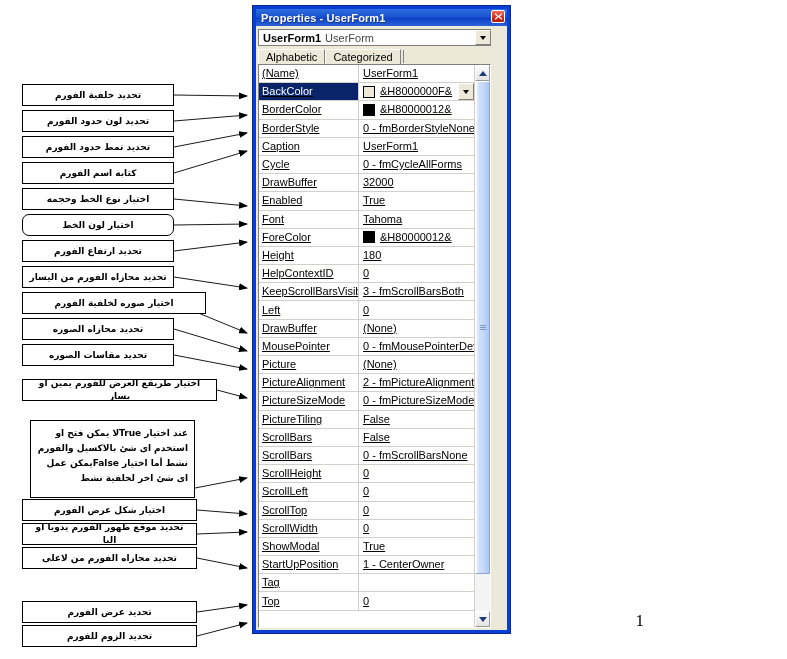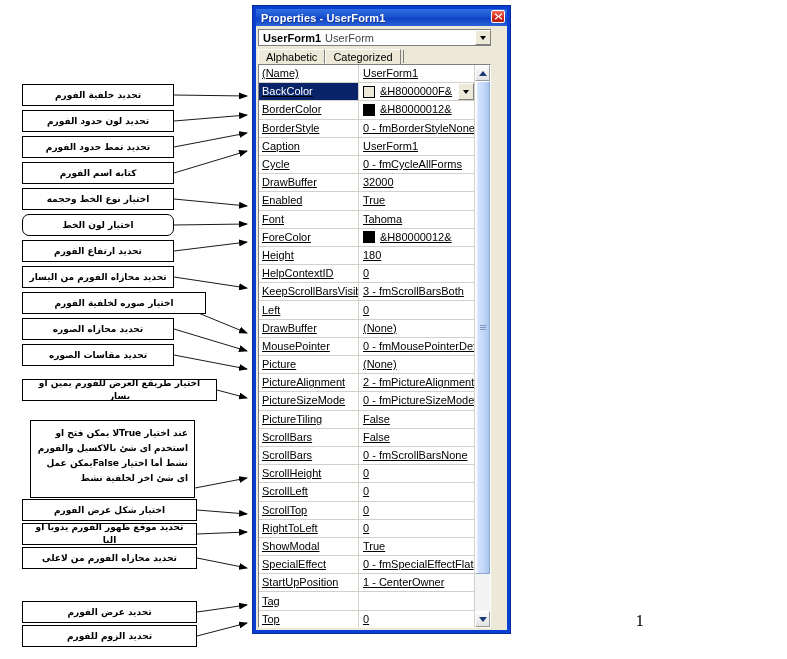--- a/index.html
+++ b/index.html
@@ -483,35 +483,29 @@
                 <span>0</span>
               </div>
             </div>
             <div class="row">
               <div class="cell-name">ScrollTop</div>
               <div class="cell-val">
                 <span>0</span>
               </div>
             </div>
             <div class="row">
-              <div class="cell-name">RightToLeft</div>
+              <div class="cell-name">ScrollWidth</div>
               <div class="cell-val">
                 <span>0</span>
               </div>
             </div>
             <div class="row">
               <div class="cell-name">ShowModal</div>
               <div class="cell-val">
                 <span>True</span>
-              </div>
-            </div>
-            <div class="row">
-              <div class="cell-name">SpecialEffect</div>
-              <div class="cell-val">
-                <span>0 - fmSpecialEffectFlat</span>
               </div>
             </div>
             <div class="row">
               <div class="cell-name">StartUpPosition</div>
               <div class="cell-val">
                 <span>1 - CenterOwner</span>
               </div>
             </div>
             <div class="row">
               <div class="cell-name">Tag</div>

